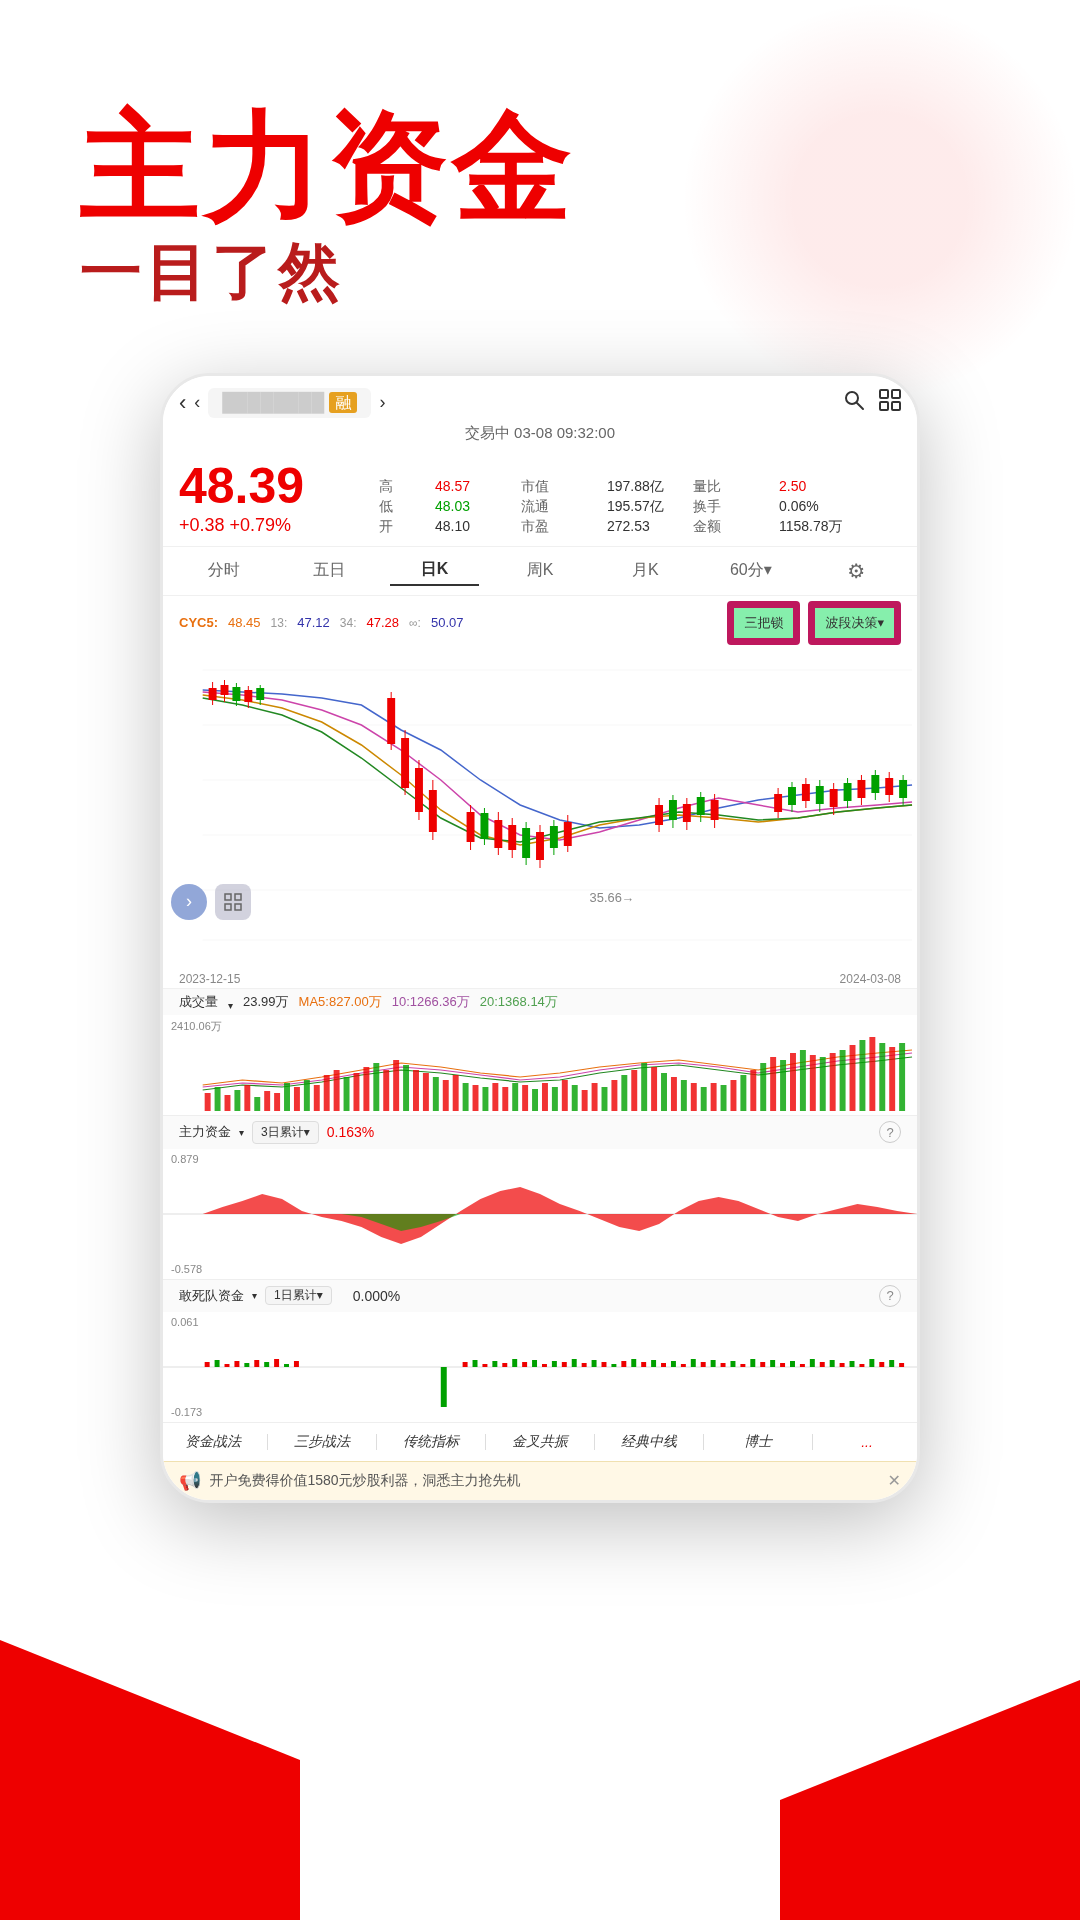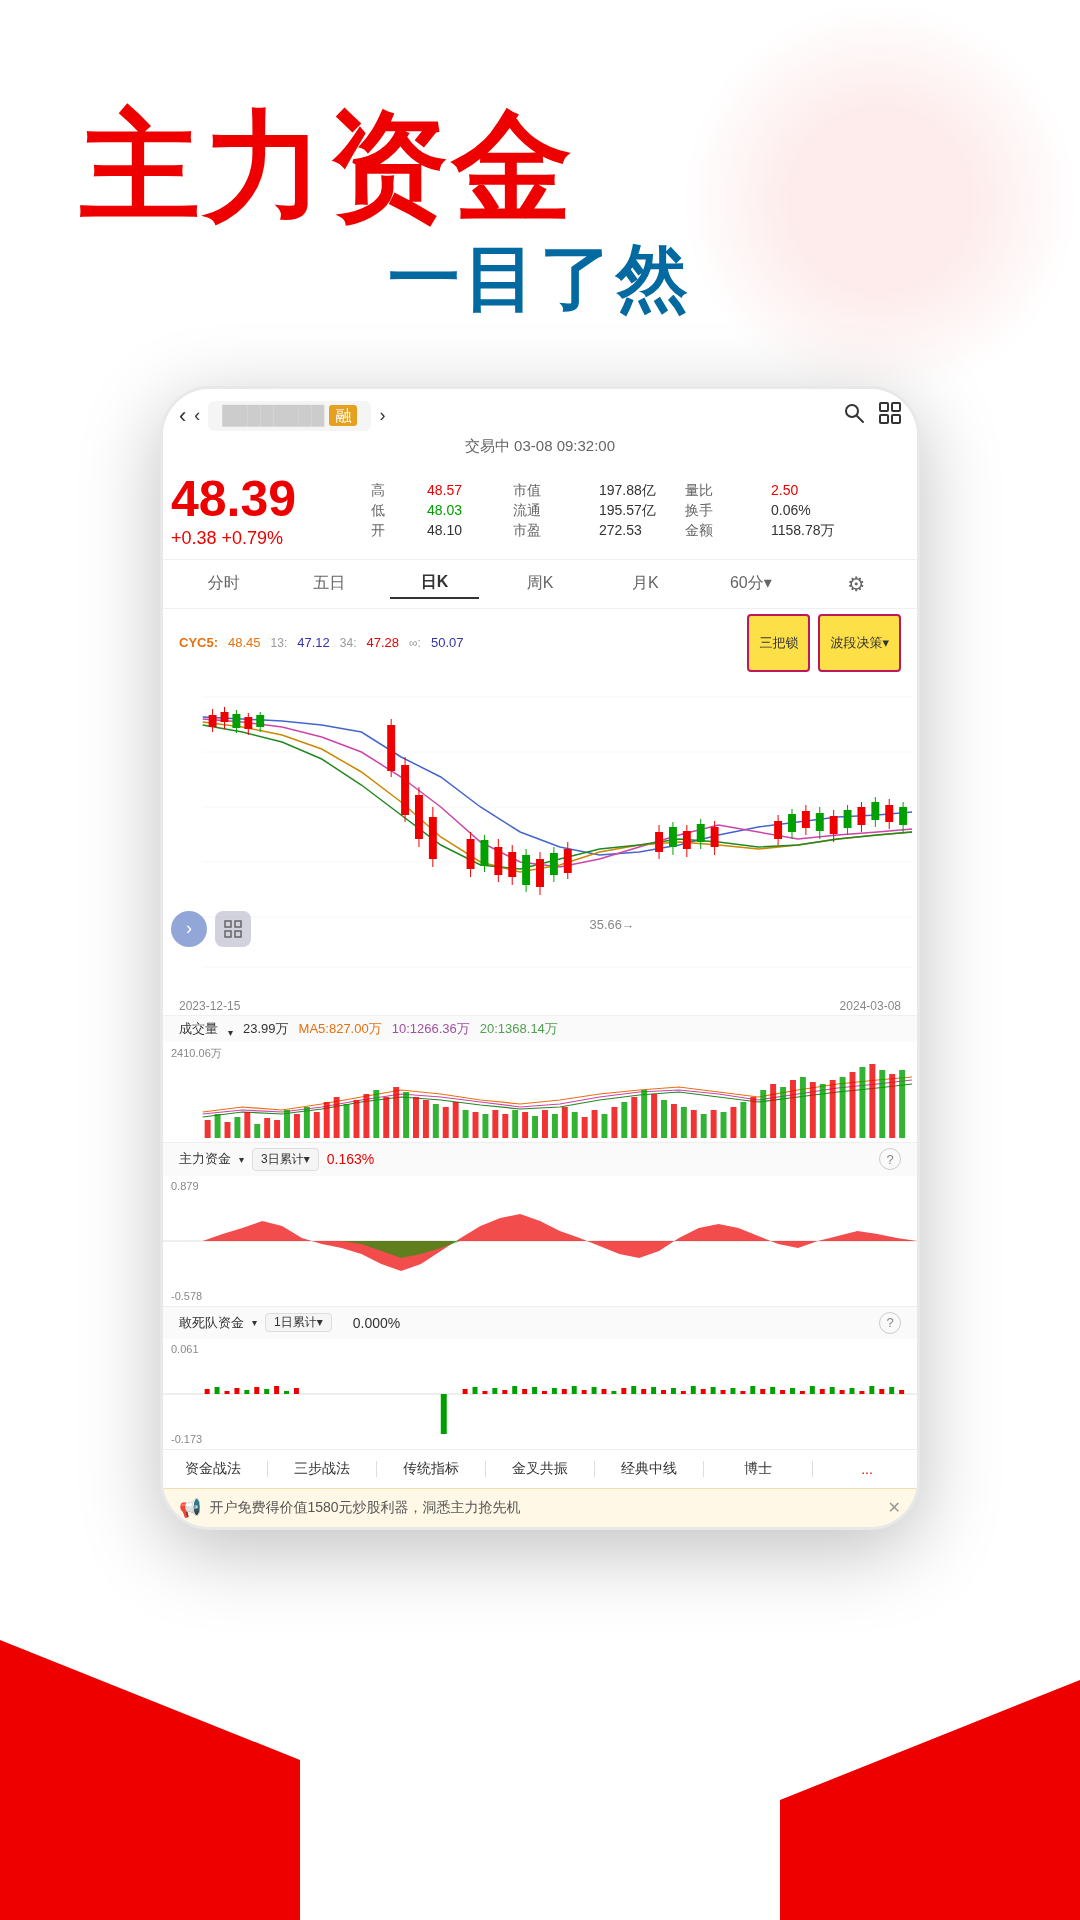--- a/index.html
+++ b/index.html
@@ -47,25 +47,25 @@
       padding: 100px 80px 40px 80px;
     }
     .hero-title-main {
       font-size: 120px;
       font-weight: 900;
       color: #e00;
       line-height: 1.1;
       letter-spacing: 4px;
     }
     .hero-title-sub {
-      font-size: 72px;
+      font-size: 62px;
       font-weight: 700;
-      color: #0369a1;
+      color: #b91c1c;
       line-height: 1.3;
-      text-align: center;
+      text-align: left;
       letter-spacing: 4px;
     }
 
     
     .phone-container {
       position: relative;
       z-index: 1;
       display: flex;
       justify-content: center;
       padding: 20px 40px 0;
@@ -112,22 +112,22 @@
     .app-status {
       font-size: 15px;
       color: #666;
       text-align: center;
       padding-bottom: 8px;
     }
 
     
     .price-section {
       display: flex;
-      align-items: center;
-      padding: 10px 8px;
+      align-items: flex-end;
+      padding: 10px 16px;
       gap: 20px;
       border-bottom: 1px solid #f0f0f0;
     }
     .price-main {
       min-width: 180px;
     }
     .price-big {
       font-size: 50px;
       font-weight: 700;
       color: #e00;
@@ -186,24 +186,24 @@
     .cyc-val2 { color: #33a; }
     .cyc-val3 { color: #e00; }
     .cyc-val4 { color: #33a; }
     .cyc-right {
       margin-left: auto;
       display: flex;
       align-items: center;
       gap: 8px;
     }
     .cyc-btn {
-      background: #fde047;
-      border: 2px solid #be185d;
+      background: #86efac;
+      border: 7px solid #be185d;
       border-radius: 4px;
-      padding: 18px 10px;
+      padding: 6px 10px;
       font-size: 13px;
       color: #333;
       cursor: pointer;
     }
 
     
     .chart-area {
       position: relative;
       background: #fff;
       height: 320px;
@@ -326,20 +326,21 @@
     }
 
     
     .bottom-tabs {
       display: flex;
       align-items: center;
       padding: 6px 8px;
       border-top: 1px solid #eee;
       background: #fff;
       gap: 12px;
+      font-style: italic;
     }
     .btab {
       flex: 1;
       text-align: center;
       font-size: 14px;
       color: #333;
       padding: 4px 0;
       cursor: pointer;
       white-space: nowrap;
     }

